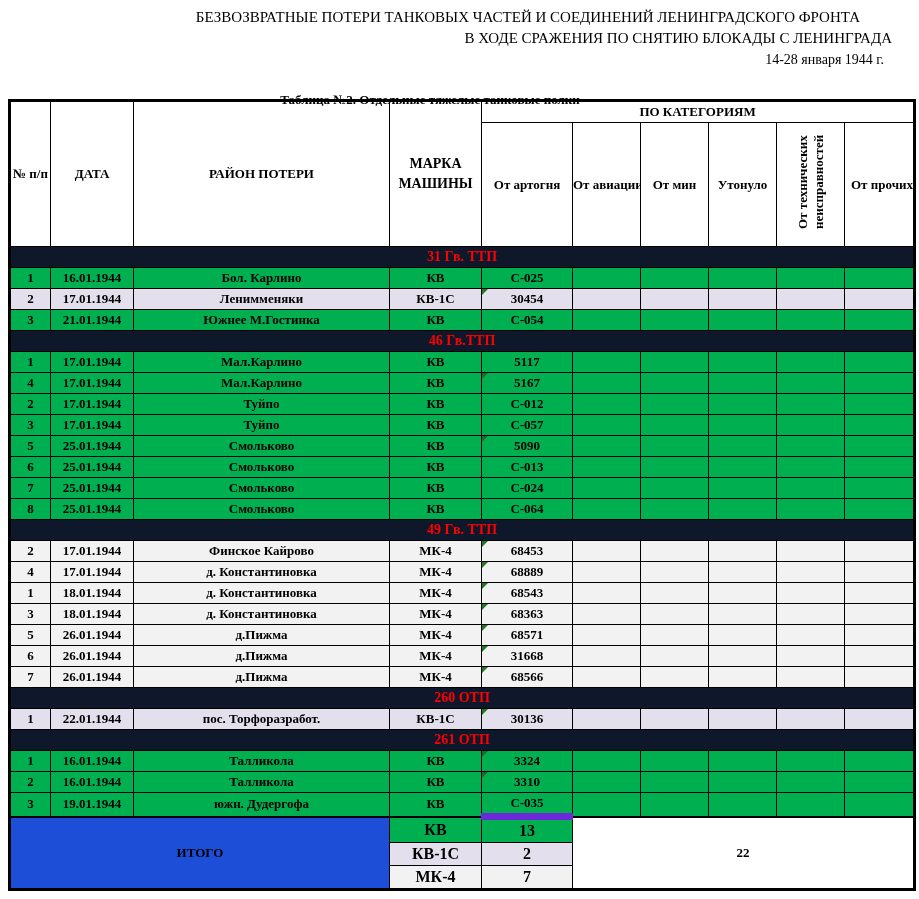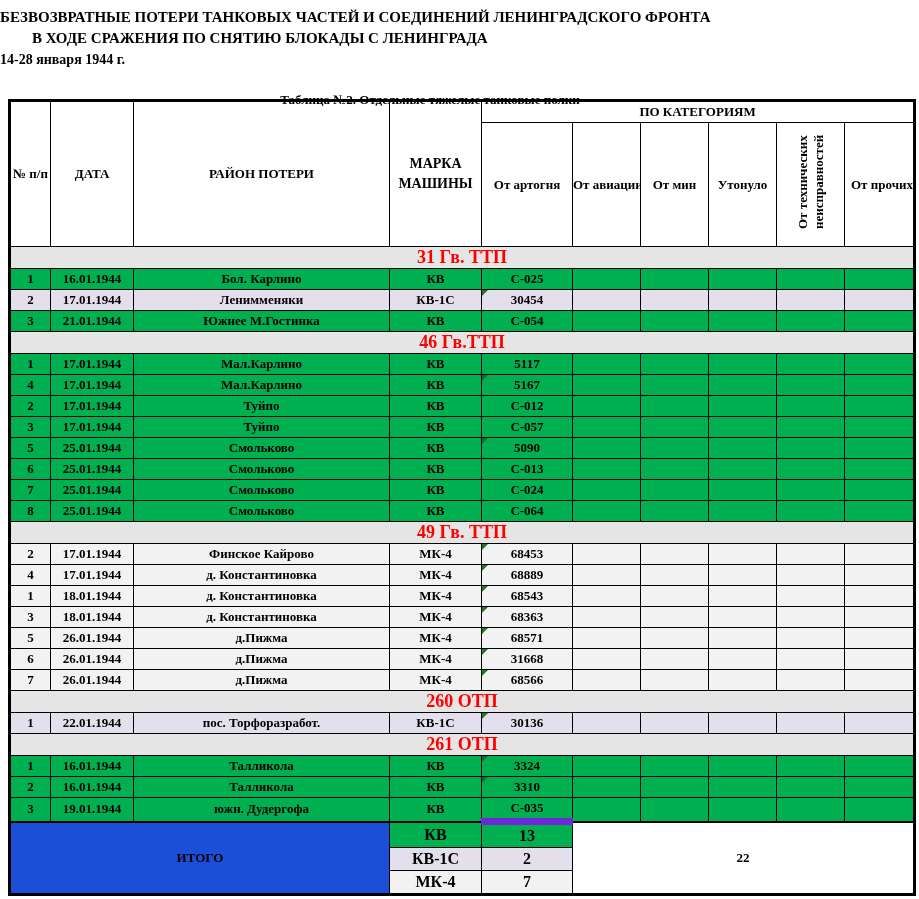--- a/index.html
+++ b/index.html
@@ -1,28 +1,28 @@
 <!DOCTYPE html>
 <html><head>
   <meta charset="utf-8">
   <style>
     html, body { margin: 0; padding: 0; background: #ffffff; }
     body { width: 919px; height: 899px; position: relative; font-family: "Liberation Serif", "DejaVu Serif", serif; color: #000; overflow: hidden; }
-    .title { position: absolute; left: 0; width: 860px; text-align: left; font-weight: bold; font-size: 15px; line-height: 19px; }
+    .title { position: absolute; left: 0; width: 860px; text-align: right; font-weight: normal; font-size: 15px; line-height: 19px; }
     .t1 { top: 8px; }
     .t2 { top: 29px; margin-left: 32px; }
-    .t3 { top: 50px; font-size: 14px; }
+    .t3 { top: 50px; font-size: 14px; padding-left: 24px; }
     .caption { position: absolute; left: 0; width: 860px; top: 92px; text-align: center; font-weight: bold; font-size: 13px; }
     table.grid { position: absolute; left: 8px; top: 99px; border-collapse: collapse; table-layout: fixed; width: 905px; border: 3px solid #000; }
     table.grid td, table.grid th { border: 1px solid #000; padding: 0; text-align: center; font-weight: bold; font-size: 13px; overflow: hidden; white-space: nowrap; position: relative; }
     th { font-size: 13px; }
     .hdr-main th { height: 20px; }
     .hdr-sub th { height: 123px; white-space: normal; line-height: 18px; font-family: Liberation Serif, serif; }
     .vert { writing-mode: vertical-rl; transform: rotate(180deg); display: inline-block; line-height: 16px; text-align: center; white-space: normal; height: 118px; }
-    tr.unit td { height: 20px; background: #e5e5e5; color: #ff0000; font-size: 18px; }
+    tr.unit td { height: 20px; background: #0f172a; color: #ff0000; font-size: 14px; }
     tr.data td { height: 20px; }
     tr.g td { background: #00b050; }
     tr.l td { background: #e4dfec; }
     tr.w td { background: #f2f2f2; }
     .tri::before { content: ""; position: absolute; left: 0; top: 0; width: 0; height: 0; border-top: 6px solid #1f7a1f; border-right: 6px solid transparent; }
     tr.g .tri::before { border-top-color: #1f6b2a; }
     .total-label { font-size: 16px; background: #1d4ed8; }
     .total-num { font-size: 16px; background: #fff; }
     .tot-g { background: #00b050 !important; font-size: 16px !important; }
     .tot-l { background: #e4dfec !important; font-size: 16px !important; }

